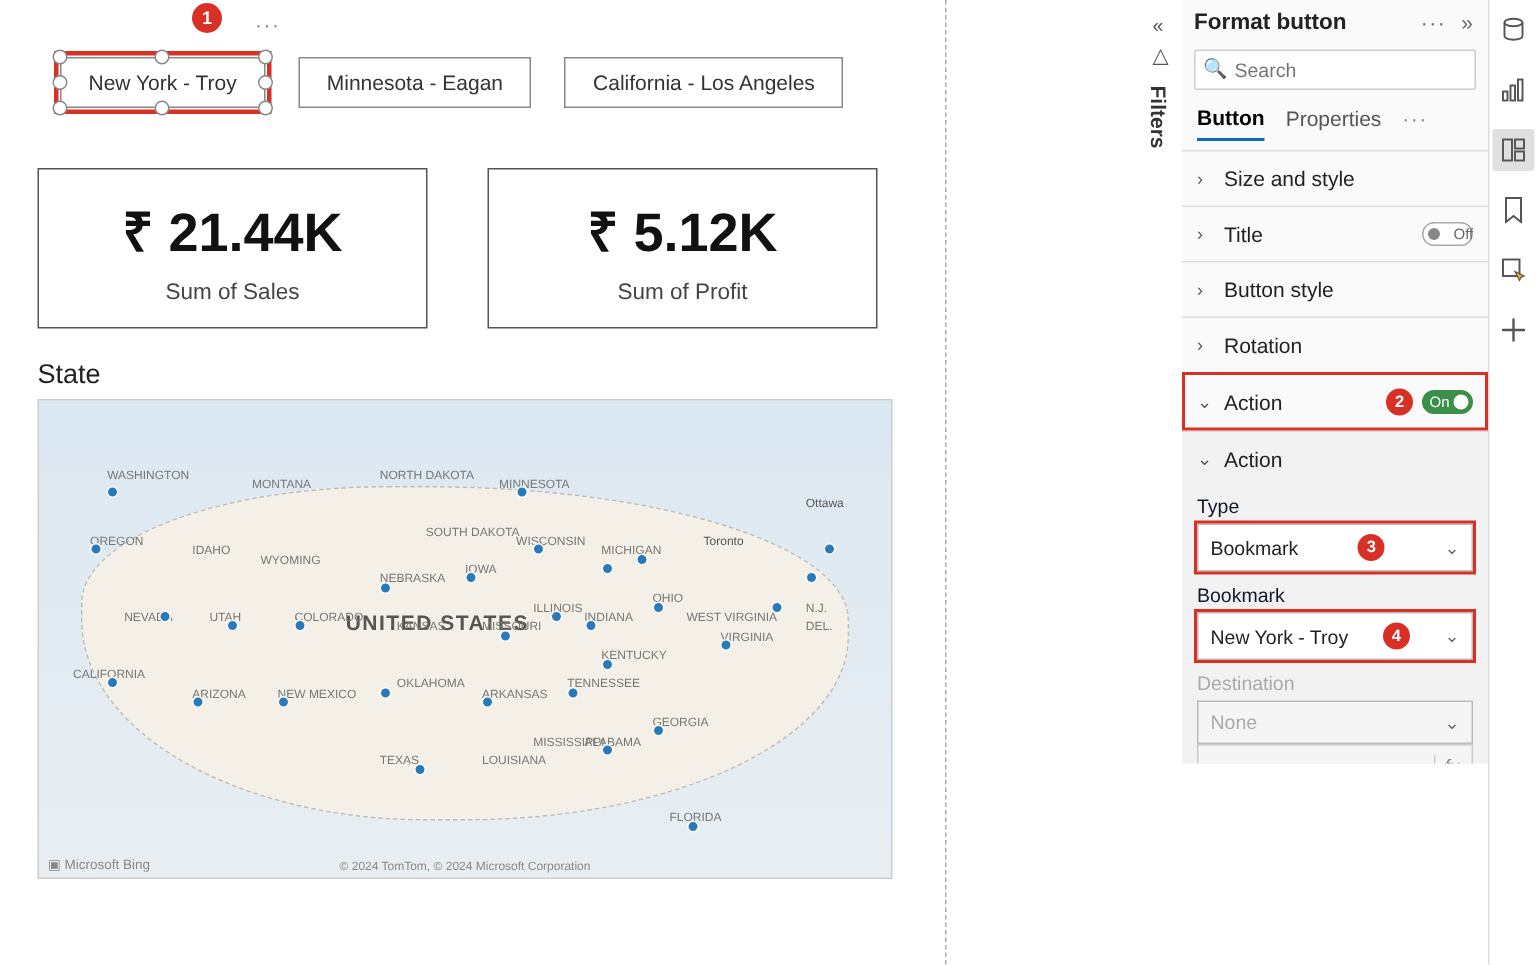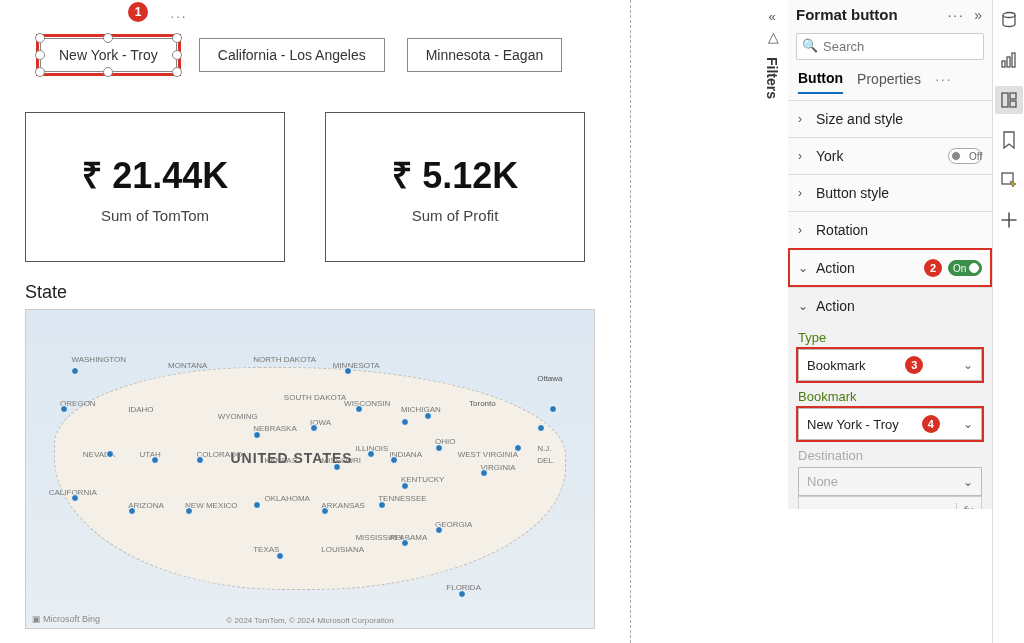--- a/index.html
+++ b/index.html
@@ -27,40 +27,40 @@
   .acc-row .chev { width:14px; color:#555; margin-right:4px; font-size:12px;}
   .acc-row .lbl { flex:1;}
   .acc-row .toggle { font-size:10px; background:#fff; border:1px solid #aaa; color:#666; border-radius:10px; padding:1px 4px 1px 10px; display:flex; align-items:center; gap:3px; position:relative; width:34px; height:16px;}
   .acc-row .toggle .dot { width:10px; height:10px; border-radius:50%; background:#888; position:absolute; left:2px; top:2px;}
   .acc-row .toggle.on { background:#3c8f4a; color:#fff; border-color:#3c8f4a; padding:1px 10px 1px 4px;}
   .acc-row .toggle.on .dot{ background:#fff; left:auto; right:2px;}
   .acc-row.highlight { outline:2px solid #d93025; outline-offset:-2px;}
   .sub-panel { background:#f2f2f2; padding:8px 10px 14px 10px; border-top:1px solid #ddd;}
   .sub-head { display:flex; align-items:center; font-size:14px; color:#222; padding:2px 0 8px 0;}
   .sub-head .chev { width:14px; color:#555; margin-right:4px; font-size:12px;}
-  .frm-label { font-size:13px; color:#4d7c0f; margin-top:8px; margin-bottom:4px;}
+  .frm-label { font-size:13px; color:#0f172a; margin-top:8px; margin-bottom:4px;}
   .frm-label.disabled { color:#aaa; }
   .frm-select { width:100%; border:1px solid #bbb; background:#fff; padding:6px 8px; font-size:13px; color:#222; display:flex; align-items:center; justify-content:space-between; position:relative;}
   .frm-select.disabled { color:#aaa; background:#f5f5f5;}
   .frm-select .chev { color:#666; font-size:12px;}
   .frm-select.hl { outline:2px solid #d93025; }
   .frm-input { width:100%; border:1px solid #ccc; background:#f5f5f5; padding:6px 8px; font-size:13px; color:#aaa; display:flex; align-items:center; justify-content:space-between;}
   .badge { display:inline-flex; align-items:center; justify-content:center; width:18px; height:18px; border-radius:50%; background:#d93025; color:#fff; font-size:11px; font-weight:600;}
   .buttons-row { display:flex; gap:22px; margin-top:18px; padding-left:20px;}
   .canvas-btn { border:1px solid #888; padding:8px 18px; font-size:14px; color:#333; background:#fff; position:relative;}
   .sel-wrap { position:relative; }
   .sel-wrap .canvas-btn { border:1px solid #888; }
   .sel-box { position:absolute; left:-4px; top:-4px; right:-4px; bottom:-4px; border:3px solid #d93025; pointer-events:none;}
   .handle { position:absolute; width:10px; height:10px; border:1px solid #888; background:#fff; border-radius:50%;}
   .h-tl{left:-5px;top:-5px;} .h-tm{left:50%;top:-5px;margin-left:-5px;} .h-tr{right:-5px;top:-5px;}
   .h-ml{left:-5px;top:50%;margin-top:-5px;} .h-mr{right:-5px;top:50%;margin-top:-5px;}
   .h-bl{left:-5px;bottom:-5px;} .h-bm{left:50%;bottom:-5px;margin-left:-5px;} .h-br{right:-5px;bottom:-5px;}
   .marker { position:absolute; width:20px; height:20px; border-radius:50%; background:#d93025; color:#fff; font-size:12px; font-weight:700; display:flex; align-items:center; justify-content:center; z-index:5;}
   .cards-row { display:flex; gap:40px; margin-top:40px; padding-left:5px;}
-  .card { border:1px solid #555; width:260px; height:150px; display:flex; flex-direction:column; align-items:center; justify-content:center;}
+  .card { border:1px solid #555; width:260px; height:107px; display:flex; flex-direction:column; align-items:center; justify-content:center;}
   .card .val { font-size:36px; font-weight:600; color:#111; display:flex; align-items:center; gap:6px;}
   .card .lbl { font-size:15px; color:#444; margin-top:8px;}
   .state-title { font-size:18px; color:#222; margin-top:20px; padding-left:5px;}
   .map-box { margin-top:6px; margin-left:5px; width:570px; height:320px; border:1px solid #ccc; background:linear-gradient(#dce8f2,#e8eef2); position:relative; overflow:hidden;}
   .map-land { position:absolute; left:5%; top:18%; width:90%; height:70%; background:#f4f0e8; border:1px dashed #bbb; border-radius:40% 55% 50% 45% / 35% 40% 55% 60%;}
   .us-label { position:absolute; left:36%; top:44%; font-weight:700; font-size:14px; color:#555; letter-spacing:1px;}
   .state { position:absolute; font-size:8px; color:#777; text-transform:uppercase;}
   .dot { position:absolute; width:8px; height:8px; border-radius:50%; background:#2a7ab9; border:1px solid #fff;}
   .bing { position:absolute; left:6px; bottom:4px; font-size:9px; color:#888;}
   .attrib { position:absolute; left:50%; bottom:3px; transform:translateX(-50%); font-size:8px; color:#888;}
@@ -81,48 +81,48 @@
       <div class="sel-box"></div>
       <div class="handle h-tl"></div>
       <div class="handle h-tm"></div>
       <div class="handle h-tr"></div>
       <div class="handle h-ml"></div>
       <div class="handle h-mr"></div>
       <div class="handle h-bl"></div>
       <div class="handle h-bm"></div>
       <div class="handle h-br"></div>
     </div>
+    <div class="canvas-btn">Minnesota - Eagan</div>
     <div class="canvas-btn">California - Los Angeles</div>
-    <div class="canvas-btn">Minnesota - Eagan</div>
   </div>
 
   <div class="cards-row">
     <div class="card">
       <div class="val">₹ 21.44K</div>
-      <div class="lbl">Sum of TomTom</div>
+      <div class="lbl">Sum of Sales</div>
     </div>
     <div class="card">
       <div class="val">₹ 5.12K</div>
       <div class="lbl">Sum of Profit</div>
     </div>
   </div>
 
   <div class="state-title">State</div>
   <div class="map-box">
     <div class="map-land"></div>
     <div class="us-label">UNITED STATES</div>
 
     <span class="state" style="left:8%; top:14%;">WASHINGTON</span>
     <span class="state" style="left:25%; top:16%;">MONTANA</span>
     <span class="state" style="left:40%; top:14%;text-align:right;">NORTH DAKOTA</span>
     <span class="state" style="left:54%; top:16%;">MINNESOTA</span>
     <span class="state" style="left:6%; top:28%;">OREGON</span>
     <span class="state" style="left:18%; top:30%;">IDAHO</span>
     <span class="state" style="left:38%; top:26%;margin-left:42px;">SOUTH DAKOTA</span>
-    <span class="state" style="left:26%; top:32%;margin-left:44px;">WYOMING</span>
+    <span class="state" style="left:26%; top:32%;">WYOMING</span>
     <span class="state" style="left:56%; top:28%;">WISCONSIN</span>
     <span class="state" style="left:66%; top:30%;">MICHIGAN</span>
     <span class="state" style="left:50%; top:34%;">IOWA</span>
     <span class="state" style="left:40%; top:36%;">NEBRASKA</span>
     <span class="state" style="left:10%; top:44%;">NEVADA</span>
     <span class="state" style="left:20%; top:44%;">UTAH</span>
     <span class="state" style="left:30%; top:44%;">COLORADO</span>
     <span class="state" style="left:42%; top:46%;">KANSAS</span>
     <span class="state" style="left:52%; top:46%;">MISSOURI</span>
     <span class="state" style="left:58%; top:42%;">ILLINOIS</span>
@@ -207,21 +207,21 @@
     <div class="tab dots3" style="color:#888;">···</div>
   </div>
 
   <div class="sections">
     <div class="acc-row">
       <span class="chev">›</span>
       <span class="lbl">Size and style</span>
     </div>
     <div class="acc-row">
       <span class="chev">›</span>
-      <span class="lbl">York</span>
+      <span class="lbl">Title</span>
       <span class="toggle">
           <span class="dot"></span>
           <span style="margin-left:10px;">Off</span>
         </span>
     </div>
     <div class="acc-row">
       <span class="chev">›</span>
       <span class="lbl">Button style</span>
     </div>
     <div class="acc-row">

